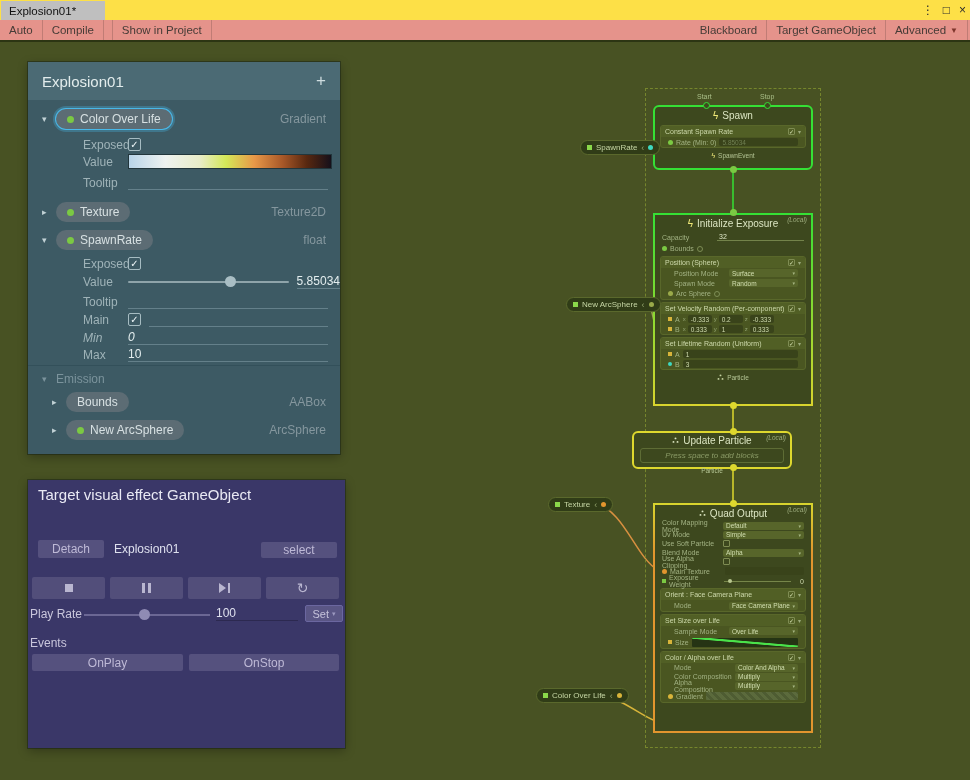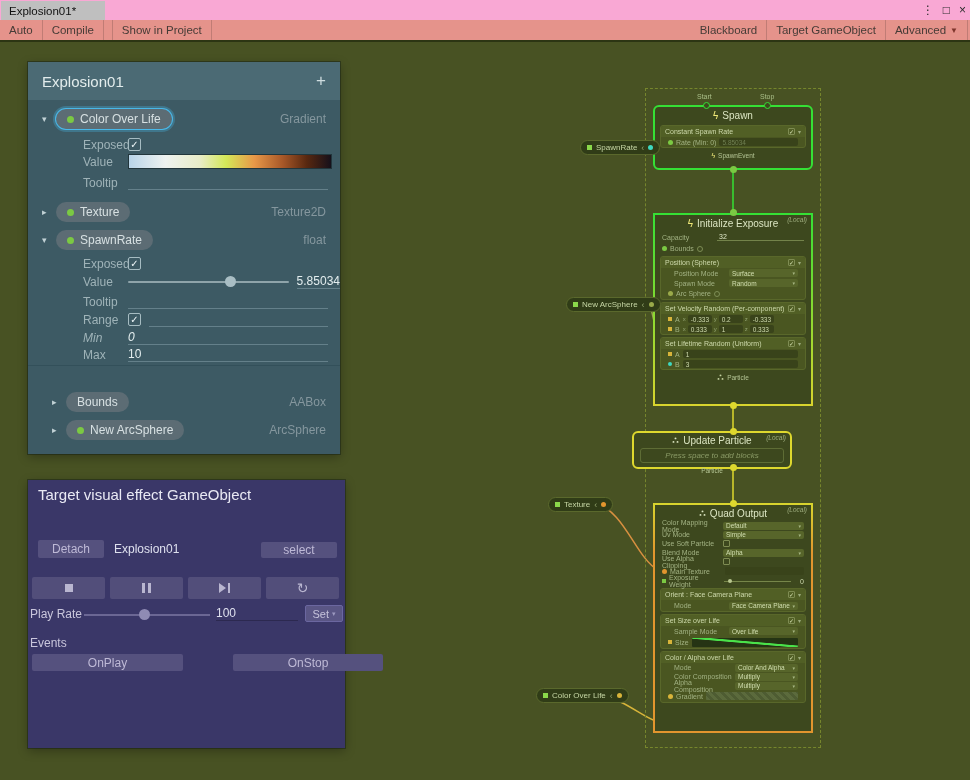--- a/index.html
+++ b/index.html
@@ -1,18 +1,18 @@
 <!DOCTYPE html>
 <html><head>
 <meta charset="utf-8">
 <style>
   html,body{margin:0;padding:0;background:#2a2a2a;}
   #app{position:relative;width:970px;height:780px;overflow:hidden;background:#485223;font-family:"Liberation Sans",sans-serif;-webkit-font-smoothing:antialiased;}
   
-  .tabbar{position:absolute;left:0;top:0;width:970px;height:28px;background:#f9a8d4;}
+  .tabbar{position:absolute;left:0;top:0;width:970px;height:28px;background:#fde047;}
   .tab{position:absolute;left:1px;top:1px;height:19px;width:96px;background:#bfbfbf;display:flex;align-items:center;padding-left:8px;font-size:11.5px;color:#111;}
   .winbtns{position:absolute;right:4px;top:0;height:20px;display:flex;align-items:center;gap:9px;color:#2e2e2e;font-size:12px;}
   .winbtns span{cursor:default;}
   
   .toolbar{position:absolute;left:0;top:20px;width:970px;height:22px;background:#e5938b;border-bottom:2px solid #2c3513;box-sizing:border-box;}
   .tbgroup{position:absolute;top:0;height:20px;display:flex;}
   .tbtn{display:flex;align-items:center;padding:0 9px;border-right:1px solid #c07c75;font-size:11.5px;color:#463b36;}
   .tbspacer{width:8px;border-right:1px solid #c07c75;}
   .tbarrow{font-size:8px;margin-left:4px;color:#7e352c;}
   
@@ -205,35 +205,39 @@
       <span class="slider" style="width:175px;">
           <span class="handle" style="left:97px;"></span>
         </span>
       <span class="uline" style="margin-left:8px;width:44px;font-size:12px;">5.85034</span>
     </div>
     <div class="f-row" style="top:231px;">
       <span class="f-label">Tooltip</span>
       <span class="uline" style="flex:1;margin-right:12px;height:14px;"></span>
     </div>
     <div class="f-row" style="top:249px;">
-      <span class="f-label">Range</span>
+      <span class="f-label">Main</span>
       <span class="cb checked"></span>
       <span class="uline" style="flex:1;margin:0 12px 0 8px;height:14px;"></span>
     </div>
     <div class="f-row" style="top:267px;font-style:italic;">
       <span class="f-label">Min</span>
       <span class="uline" style="flex:1;margin-right:12px;">0</span>
     </div>
     <div class="f-row" style="top:284px;">
       <span class="f-label">Max</span>
       <span class="uline" style="flex:1;margin-right:12px;">10</span>
     </div>
 
     <div class="bb-divider" style="top:303px;"></div>
 
+    <div class="bb-row" style="top:308px;height:18px;">
+      <span class="chev down" style="color:#7b939c;"></span>
+      <span class="emission">Emission</span>
+    </div>
 
     <div class="bb-row" style="top:329px;">
       <span style="width:10px;"></span>
       <span class="chev right"></span>
       <span class="pill">
         <span>Bounds</span>
       </span>
       <span class="bb-type">AABox</span>
     </div>
     <div class="bb-row" style="top:357px;">
@@ -276,21 +280,21 @@
     <div class="tp-slider" style="left:56px;top:134px;width:126px;">
         <span class="handle" style="left:55px;"></span>
       </div>
     <div class="tp-value" style="left:188px;top:126px;width:82px;">100</div>
     <div class="setbtn" style="left:277px;top:125px;width:36px;height:15px;">
         <span>Set</span>
       </div>
 
     <div class="tp-label" style="left:2px;top:156px;">Events</div>
     <div class="pbtn" style="left:4px;top:174px;width:151px;height:17px;">OnPlay</div>
-    <div class="pbtn" style="left:161px;top:174px;width:150px;height:17px;margin-left:44px;">OnStop</div>
+    <div class="pbtn" style="left:161px;top:174px;width:150px;height:17px;">OnStop</div>
   </div>
 
   <span class="toplabel" style="left:697px;top:93px;">Start</span>
   <span class="toplabel" style="left:760px;top:93px;">Stop</span>
   <span class="edgeport ring" style="left:703px;top:102px;"></span>
   <span class="edgeport ring" style="left:764px;top:102px;"></span>
   <span class="edgeport green" style="left:730px;top:166px;"></span>
 
   <div class="node spawn" style="left:653px;top:105px;height:65px;">
     <div class="ntitle">

